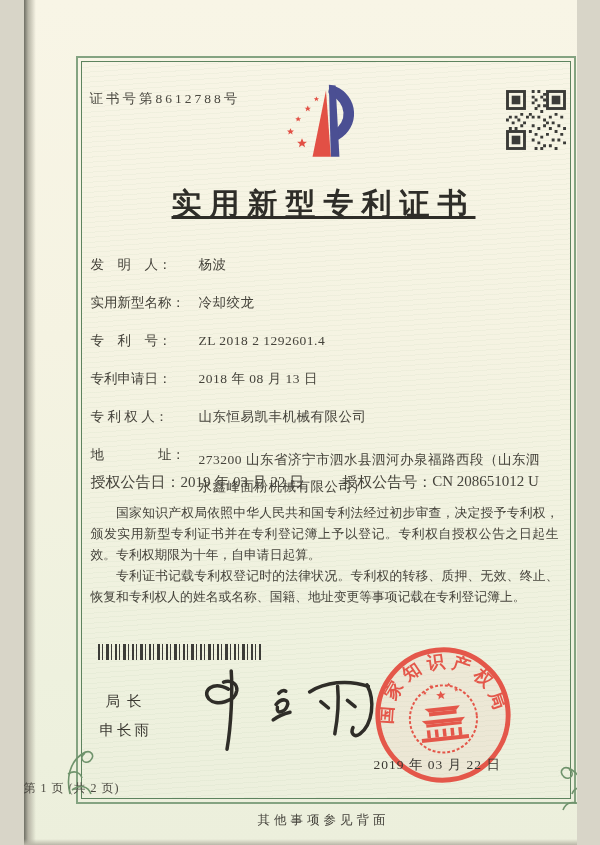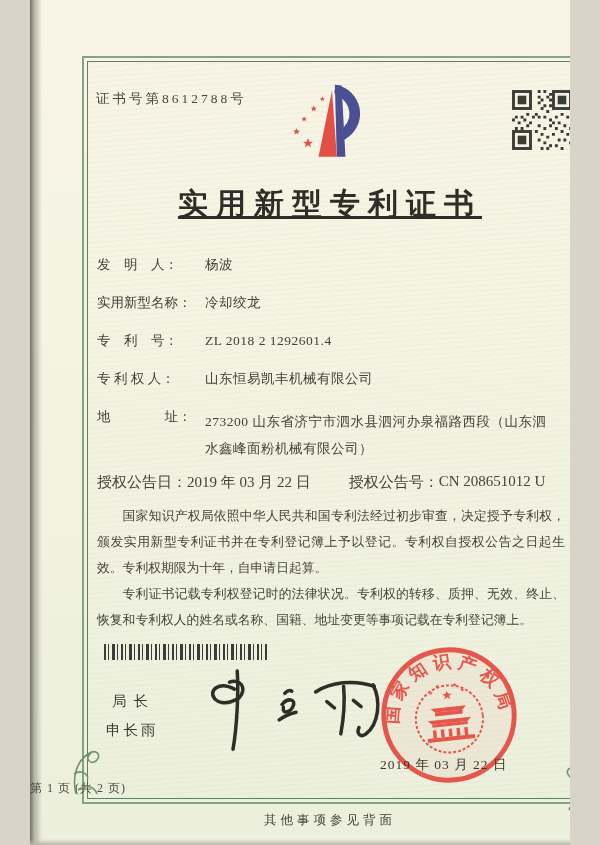--- a/index.html
+++ b/index.html
@@ -1,40 +1,40 @@
 <!DOCTYPE html>
 <html><head>
 <meta charset="utf-8">
 <style>
   html,body{margin:0;padding:0;background:#d8d5c8;}
   .page{
     position:relative;width:540px;height:845px;margin:0 auto;overflow:hidden;
     background:linear-gradient(180deg,#f8f5e6 0%,#f5f3e2 40%,#eef1de 80%,#ecefdc 100%);
-    font-family:"Liberation Serif","DejaVu Serif",serif;color:#3d3b34;
+    font-family:"Liberation Serif","DejaVu Serif",serif;color:#3d3b34;padding-left:13px;
   }
   .spine-shadow{position:absolute;left:0;top:0;width:12px;height:845px;
     background:linear-gradient(90deg,#6f6f64 0%,#b5b3a4 35%,rgba(245,243,226,0) 100%);}
   .bottom-shadow{position:absolute;left:0;bottom:0;width:600px;height:6px;
     background:linear-gradient(0deg,#b9b7a8,rgba(245,243,226,0));}
   .frame-outer{position:absolute;left:52px;top:56px;width:496px;height:744px;
     border:2px solid #84a381;}
   .frame-inner{position:absolute;left:3px;top:3px;right:3px;bottom:3px;border:1px solid #5d835e;
     background:repeating-linear-gradient(176deg,rgba(142,175,135,0.07) 0 1px,rgba(0,0,0,0) 1px 5px);}
   .abs{position:absolute;}
   .cert-no{left:66px;top:90px;font-size:13.5px;letter-spacing:3px;color:#4a4840;}
   .title{left:0;top:184px;width:600px;text-align:center;font-size:30px;font-weight:bold;
     letter-spacing:8px;color:#2e2d28;text-decoration:underline;}
   .fields{left:67px;top:256px;width:470px;font-size:13.5px;color:#45433b;}
   .frow{display:flex;margin-bottom:21px;line-height:17px;}
   .flabel{flex:0 0 108px;white-space:nowrap;}
   .fvalue{flex:1;letter-spacing:0.5px;}
   .addr-value{max-width:352px;line-height:27px;}
   .grant-row{left:67px;top:473px;width:470px;font-size:15px;color:#45433b;display:flex;}
   .grant-pair2{margin-left:38px;}
-  .body-text{left:67px;top:503px;width:468px;font-size:12.8px;line-height:26px;
+  .body-text{left:67px;top:503px;width:468px;font-size:12.8px;line-height:21px;
     color:#45433b;text-align:justify;}
   .body-text p{margin:0;text-indent:2em;}
   .barcode{left:74px;top:644px;width:163px;height:16px;
     background:repeating-linear-gradient(90deg,#3c3c38 0 2px,rgba(0,0,0,0) 2px 4px,#3c3c38 4px 5px,rgba(0,0,0,0) 5px 8px,#3c3c38 8px 11px,rgba(0,0,0,0) 11px 13px,#3c3c38 13px 14px,rgba(0,0,0,0) 14px 17px);}
   .director-title{left:82px;top:692px;font-size:14.5px;letter-spacing:7px;color:#3c3a33;}
   .director-name{left:76px;top:721px;font-size:14.5px;letter-spacing:3px;color:#3c3a33;}
   .signature{left:168px;top:658px;}
   .seal{left:344px;top:640px;transform:rotate(-6deg);}
   .seal-date{left:350px;top:756px;font-size:13.5px;letter-spacing:1px;color:#3a3832;z-index:5;}
   .page-num{left:0;top:780px;width:600px;text-align:left;font-size:12px;
@@ -96,20 +96,24 @@
       <span class="flabel">发　明　人：</span>
       <span class="fvalue">杨波</span>
     </div>
     <div class="frow">
       <span class="flabel">实用新型名称：</span>
       <span class="fvalue">冷却绞龙</span>
     </div>
     <div class="frow">
       <span class="flabel">专　利　号：</span>
       <span class="fvalue">ZL 2018 2 1292601.4</span>
+    </div>
+    <div class="frow">
+      <span class="flabel">专利申请日：</span>
+      <span class="fvalue">2018 年 08 月 13 日</span>
     </div>
     <div class="frow">
       <span class="flabel">专 利 权 人：</span>
       <span class="fvalue">山东恒易凯丰机械有限公司</span>
     </div>
     <div class="frow">
       <span class="flabel">地　　　　址：</span>
       <span class="fvalue addr-value">273200 山东省济宁市泗水县泗河办泉福路西段（山东泗水鑫峰面粉机械有限公司）</span>
     </div>
   </div>

